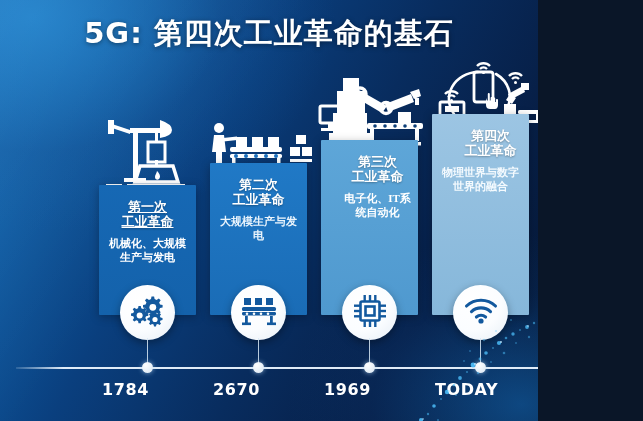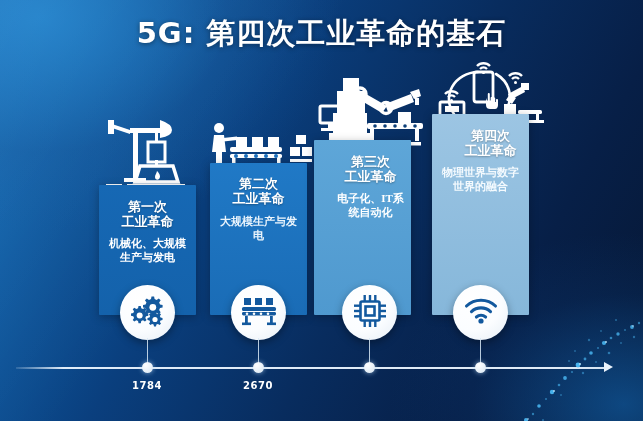--- a/index.html
+++ b/index.html
@@ -1,19 +1,19 @@
 <!DOCTYPE html>
 <html><head>
 <meta charset="utf-8">
 <style>
   * { margin:0; padding:0; box-sizing:border-box; }
   html,body { background:#0a1628; }
   #stage {
     position:relative;
-    width:643px; height:421px;
+    width:538px; height:421px;
     overflow:hidden;
     font-family:"DejaVu Sans","Liberation Sans",sans-serif;
     background:
       radial-gradient(ellipse 420px 300px at 6% 4%,  rgba(30,130,205,.85) 0%, rgba(20,90,160,.35) 45%, rgba(10,40,85,0) 72%),
       radial-gradient(ellipse 300px 220px at 97% 96%, rgba(20,110,190,.55) 0%, rgba(12,60,120,.22) 50%, rgba(8,30,70,0) 78%),
       linear-gradient(118deg,#1173c0 0%, #0d5ba3 16%, #0a3f7e 36%, #082c5e 58%, #071f47 78%, #061733 100%);
   }
   
   #sheen{
     position:absolute; inset:0;
@@ -51,24 +51,24 @@
   .card .cs{
     font-size:11px;
     line-height:1.3;
     margin-top:7px;
     padding:0 5px;
     font-weight:bold;
     font-family:Liberation Serif, serif;
   }
   
   #card1{ left:99px;  top:185px; height:130px; background:linear-gradient(180deg,#1668b4 0%,#1462ab 100%); }
-  #card1 .ct{ color:#fff; }  #card1 .cs{ color:#ffffff; }
+  #card1 .ct{ color:#fff;text-decoration:underline; }  #card1 .cs{ color:#ffffff; }
   #card2{ left:210px; top:163px; height:152px; background:linear-gradient(180deg,#2079c6 0%,#1a6cb6 100%); }
-  #card2 .ct{ color:#fff;font-family:Liberation Mono, monospace; }  #card2 .cs{ color:#eaf4fc; }
-  #card3{ left:314px; top:140px; height:175px; background:linear-gradient(180deg,#5ea6d8 0%,#4f99cf 100%);padding-left:16px; }
+  #card2 .ct{ color:#fff; }  #card2 .cs{ color:#eaf4fc; }
+  #card3{ left:321px; top:140px; height:175px; background:linear-gradient(180deg,#5ea6d8 0%,#4f99cf 100%);padding-left:16px; }
   #card3 .ct{ color:#fff; }  #card3 .cs{ color:#ffffff; }
   #card4{ left:432px; top:114px; height:201px; background:linear-gradient(180deg,#9cc5e3 0%,#86b7da 100%); }
   #card4 .ct{ color:#fff;margin-left:20px; }  #card4 .cs{ color:#f4fafe; }
   
   #card1 .ct, #card2 .ct, #card3 .ct, #card4 .ct{ }
 
   
   .illus{ position:absolute; }
   #il1{ left:100px; top:116px; }
   #il2{ left:206px; top:122px; }
@@ -119,23 +119,22 @@
     box-shadow:0 0 5px rgba(180,215,245,.7);
   }
   #n1{ left:142px; top:362px; }
   #n2{ left:253px; top:362px; }
   #n3{ left:364px; top:362px; }
   #n4{ left:475px; top:362px; }
   .yr{
     position:absolute;
     top:380px;
     width:90px;
-    text-align:center;
     color:#ffffff;
-    font-size:10px;
+    font-size:16px;
     font-weight:bold;
     letter-spacing:.6px;
   }
   #y1{ left:102px; } #y2{ left:213px; } #y3{ left:324px; } #y4{ left:435px; }
 
   
   #glow{
     position:absolute; right:-18px; bottom:-24px;
     width:190px; height:180px;
     pointer-events:none; opacity:.95;
@@ -395,20 +394,22 @@
   <div class="stem" id="s4"></div>
 
   <div id="axis"></div>
   <div id="arrow"></div>
   <div class="node" id="n1"></div>
   <div class="node" id="n2"></div>
   <div class="node" id="n3"></div>
   <div class="node" id="n4"></div>
   <div class="yr" id="y1">1784</div>
   <div class="yr" id="y2">2670</div>
+  <div class="yr" id="y3">1969</div>
+  <div class="yr" id="y4">TODAY</div>
 
   <svg id="glow" viewBox="0 0 190 180">
     <g fill="#4fc3ff">
       <circle cx="40" cy="170" r="1.4" opacity=".8"></circle>
       <circle cx="48" cy="162" r="1.1" opacity=".6"></circle>
       <circle cx="55" cy="155" r="2.0" opacity=".9"></circle>
       <circle cx="62" cy="149" r="1.2" opacity=".55"></circle>
       <circle cx="68" cy="141" r="1.8" opacity=".85"></circle>
       <circle cx="75" cy="134" r="1.0" opacity=".5"></circle>
       <circle cx="81" cy="127" r="2.2" opacity=".9"></circle>

